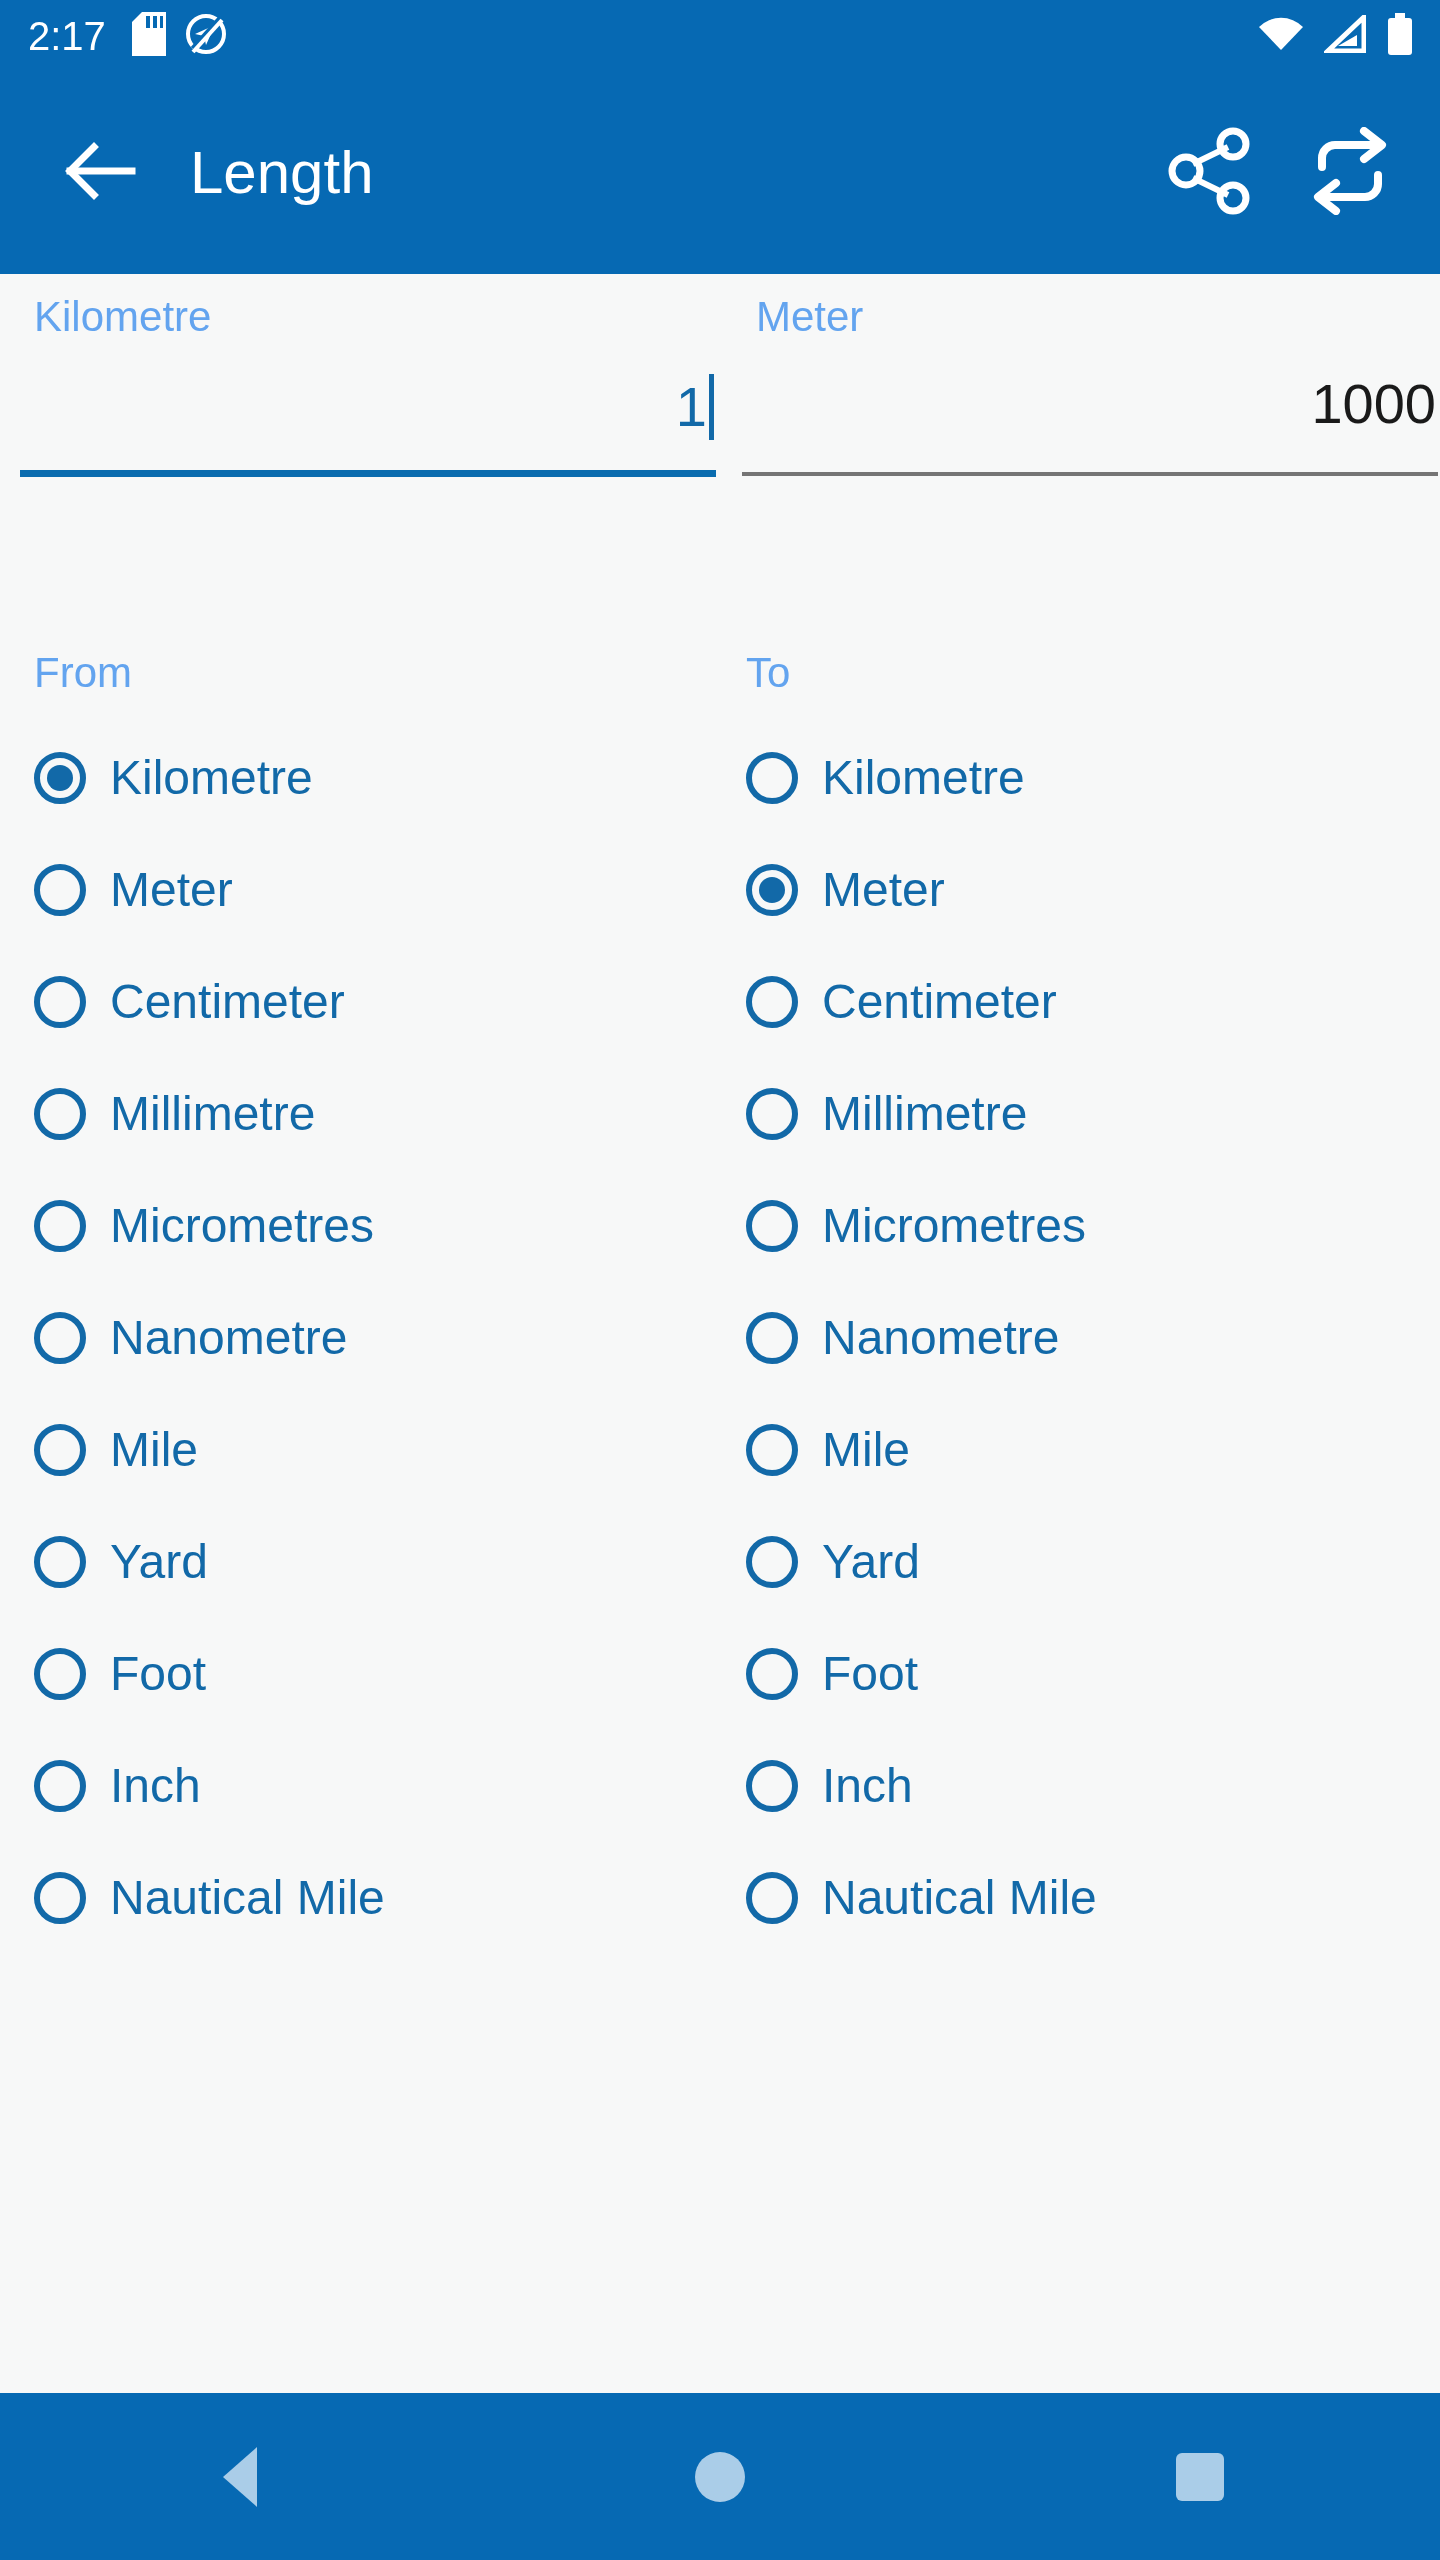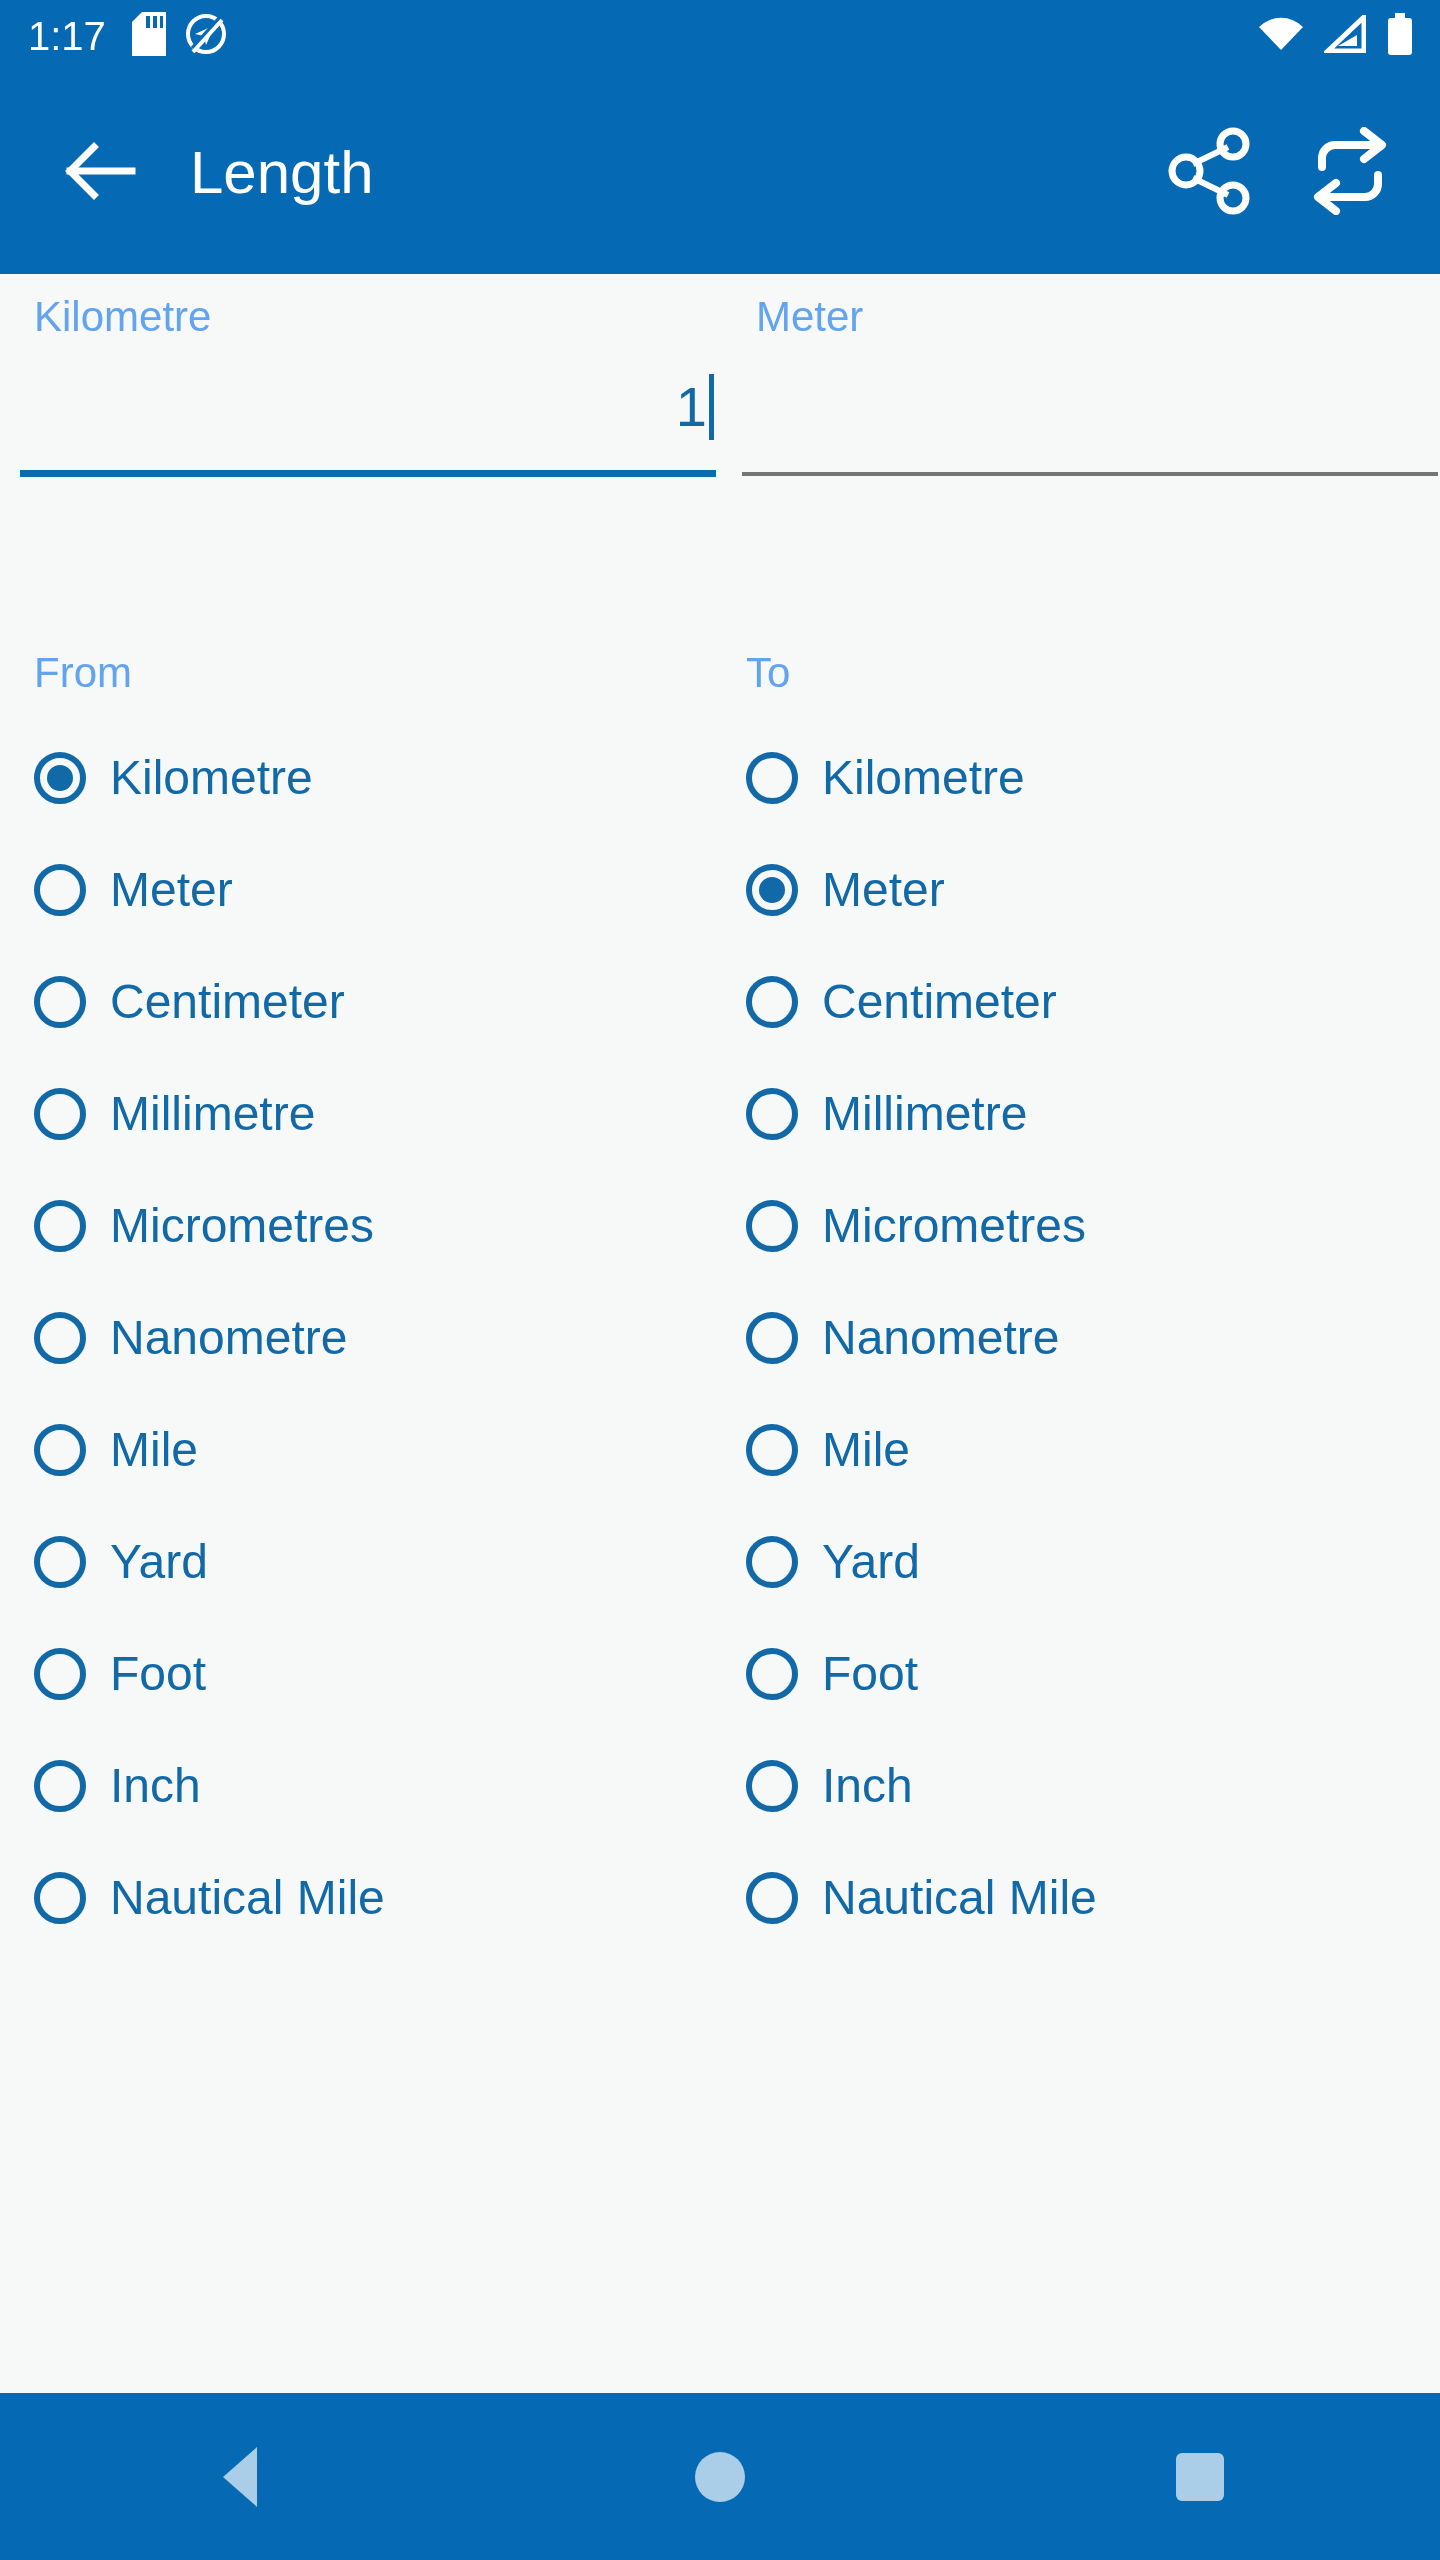--- a/index.html
+++ b/index.html
@@ -162,21 +162,21 @@
   }
   .nav-recent{
     width:48px; height:48px; border-radius:6px;
     background:#AACDE8;
   }
 </style>
 </head>
 <body>
 
 <div class="status-bar">
-  <div class="status-clock">1:17</div>
+  <div class="status-clock">2:17</div>
 
   <div class="status-left-icons">
     <span>
       <svg width="34" height="44" viewBox="0 0 34 44">
         <path d="M10 0 L34 0 L34 44 L0 44 L0 10 Z" fill="#FFFFFF"></path>
         <rect x="14" y="4" width="4" height="12" fill="#0669B3"></rect>
         <rect x="21" y="4" width="4" height="12" fill="#0669B3"></rect>
         <rect x="28" y="4" width="3" height="12" fill="#0669B3"></rect>
       </svg>
     </span>
@@ -253,20 +253,21 @@
   <div class="conv-row">
 
     <div class="conv-field left">
       <div class="conv-label">Kilometre</div>
       <div class="conv-value"><span>1</span><span class="caret"></span></div>
       <div class="conv-underline"></div>
     </div>
 
     <div class="conv-field right">
       <div class="conv-label">Meter</div>
+      <div class="conv-value">1000</div>
       <div class="conv-underline"></div>
     </div>
 
   </div>
 
   <div class="col-head left">From</div>
   <div class="col-head right">To</div>
 
   <div class="radio-list left" id="from-list">
       <div class="radio-row">

